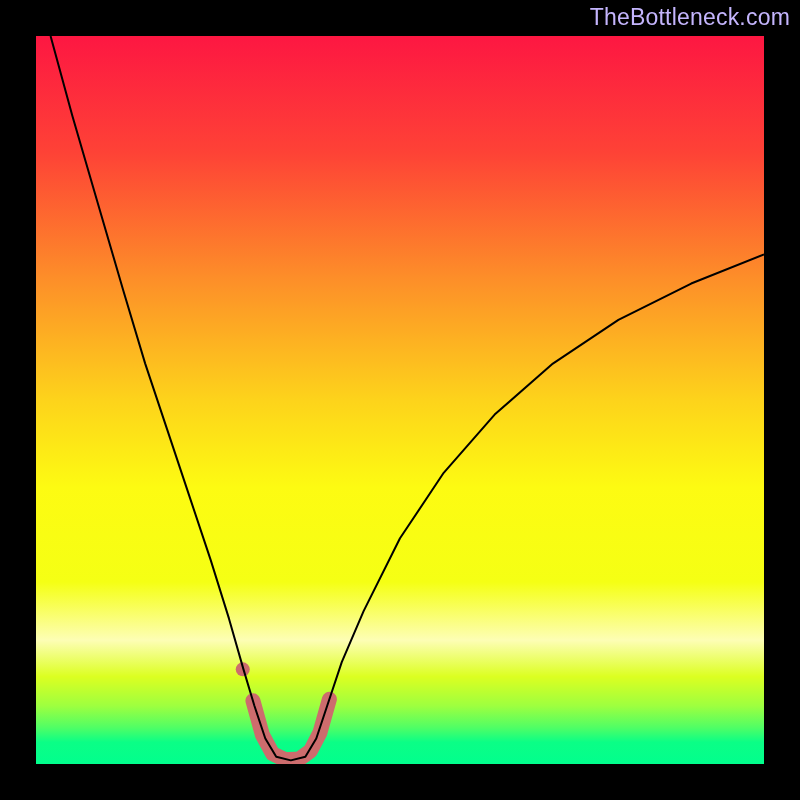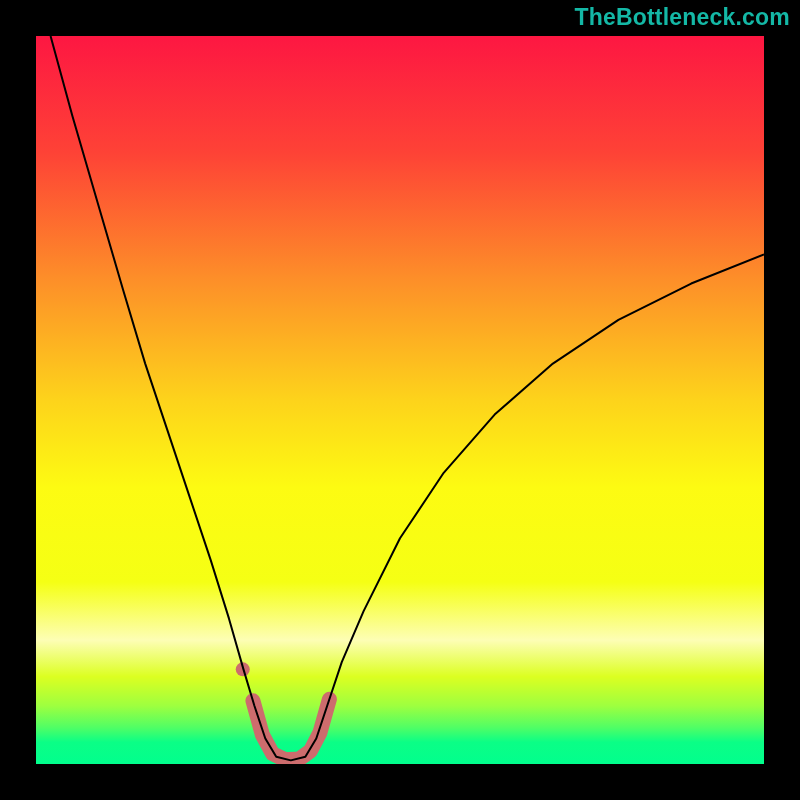--- a/index.html
+++ b/index.html
@@ -14,23 +14,23 @@
   .outer {
     position: relative;
     width: 800px;
     height: 800px;
     background: #000;
   }
   .watermark {
     position: absolute;
     top: 4px;
     right: 10px;
-    color: #14b8a6;
+    color: #c4b5fd;
     font-size: 23px;
-    font-weight: 700;
+    font-weight: 400;
     letter-spacing: 0.2px;
     z-index: 10;
   }
   .plot-wrap {
     position: absolute;
     left: 36px;
     top: 36px;
     width: 728px;
     height: 728px;
   }

